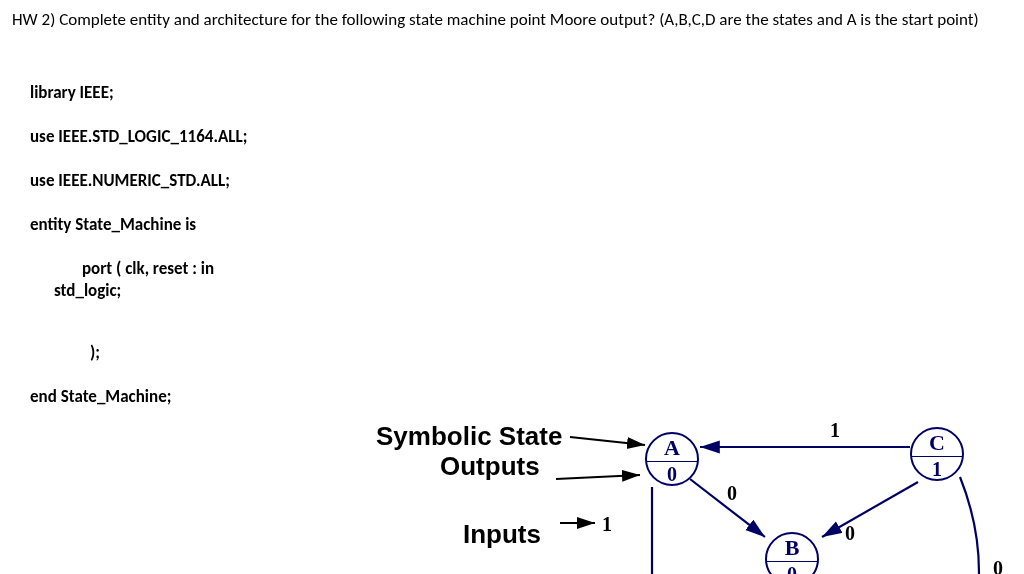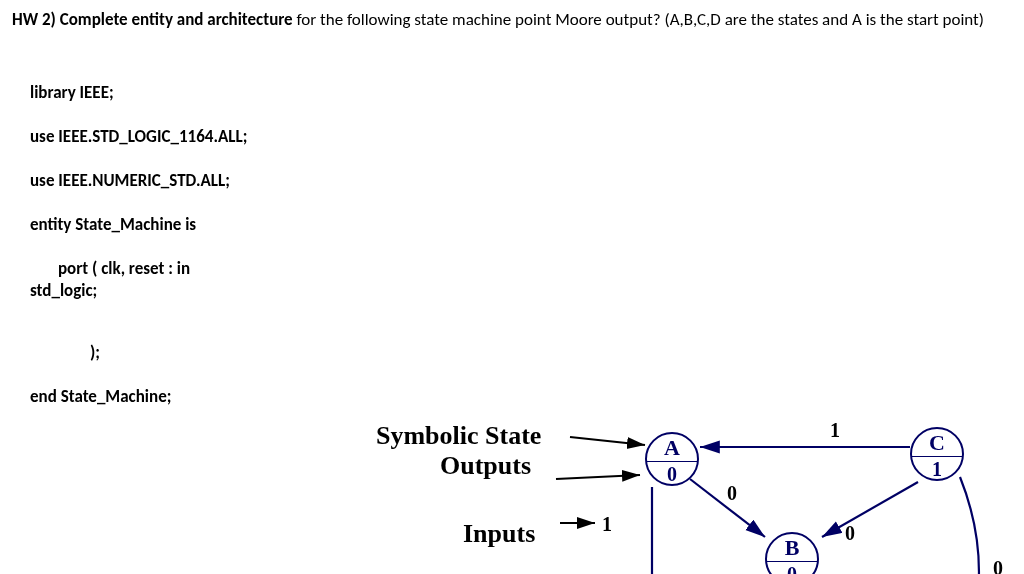--- a/index.html
+++ b/index.html
@@ -11,47 +11,48 @@
       background: #fff;
       width: 1024px;
       height: 574px;
       box-sizing: border-box;
     }
     .question-header {
       margin-bottom: 6px;
       line-height: 1.4;
     }
     .question-header .bold {
-      font-weight: bold;
+      font-weight: normal;
     }
     .content-area {
       display: flex;
       margin-top: 50px;
       align-items: flex-end;
     }
     .code-col {
       width: 330px;
       padding-left: 18px;
       padding-right: 10px;
     }
     .code-line {
       font-weight: bold;
       margin-bottom: 22px;
       line-height: 1.3;
     }
     .code-line.indent {
       padding-left: 28px;
+      margin-left: 24px;
     }
     .diagram-col {
       position: relative;
       flex: 1;
     }
     .diagram-label {
       position: absolute;
-      font-family: Liberation Serif, serif;
+      font-family: Liberation Sans, sans-serif;
       font-size: 26px;
       font-weight: bold;
       white-space: nowrap;
     }
     .diagram-svg {
       position: absolute;
       left: 0;
       top: 0;
     }
     .state-node {

